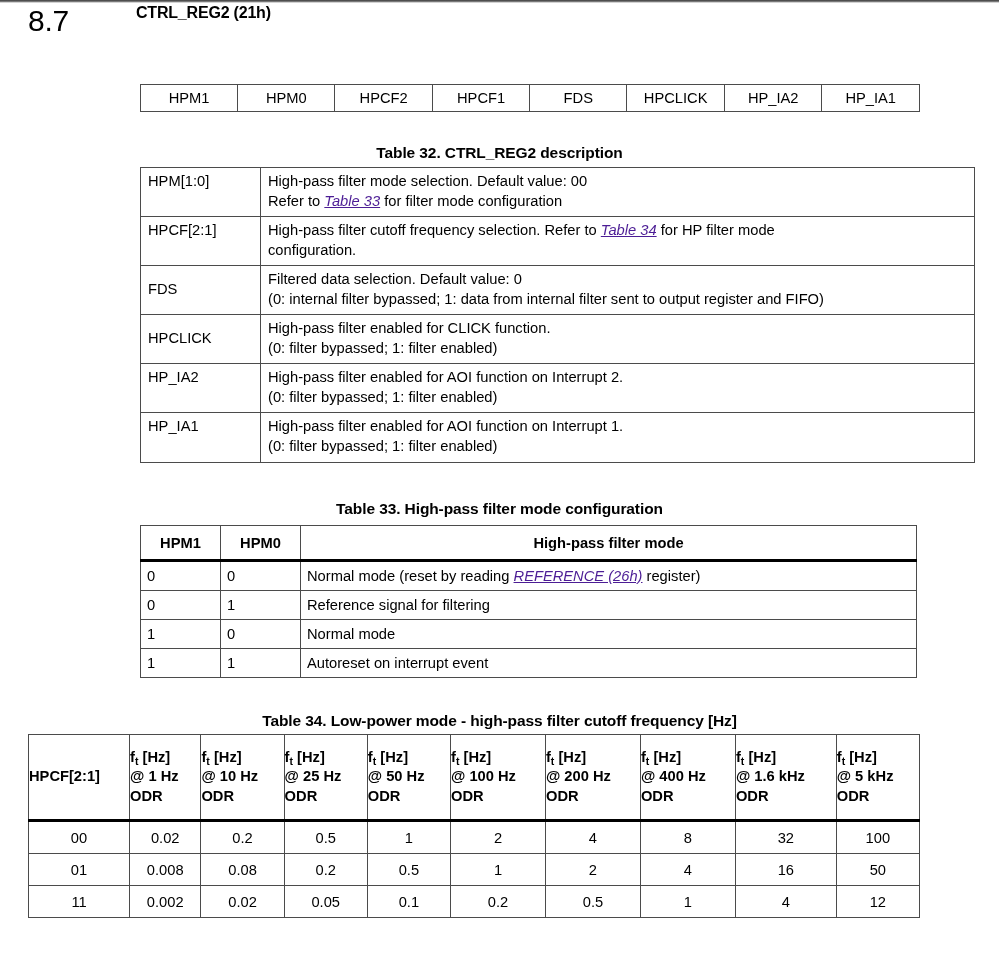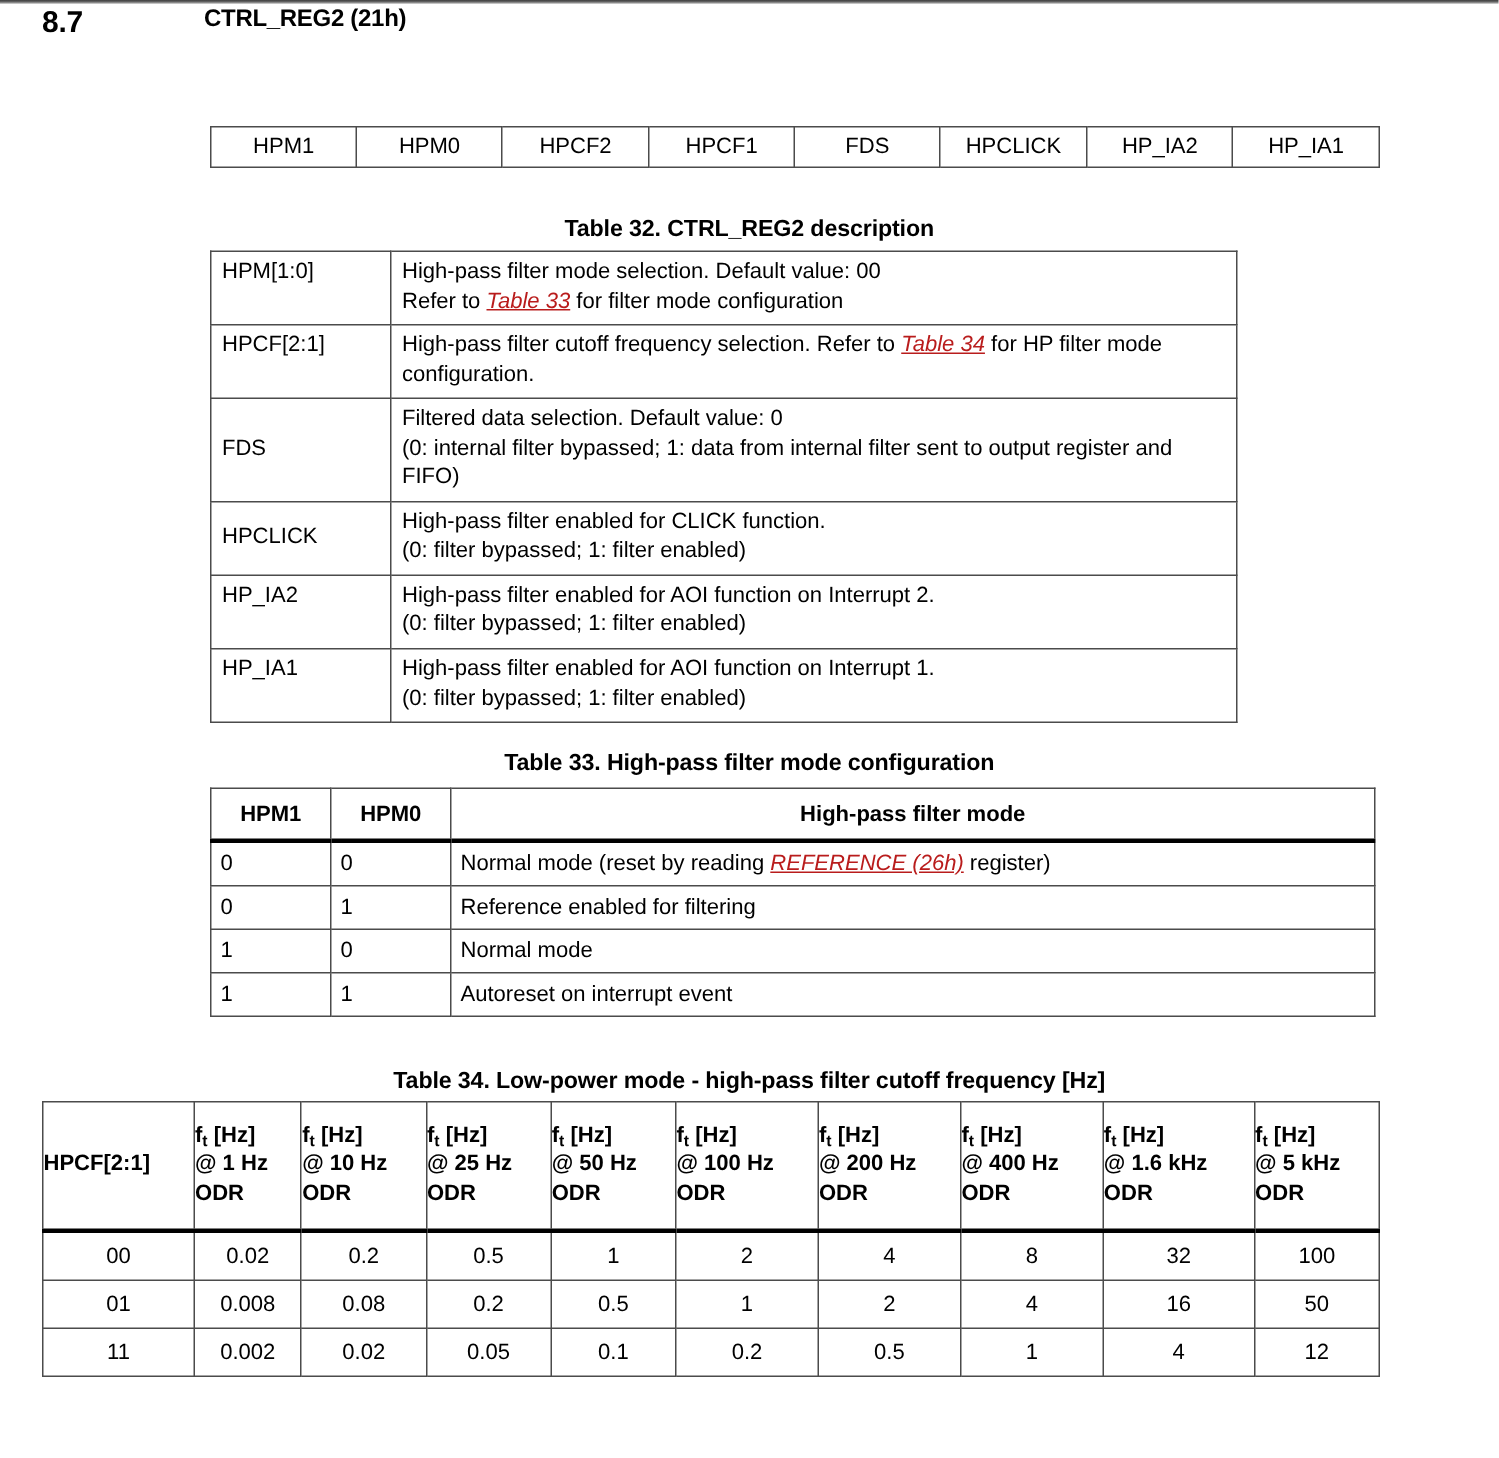--- a/index.html
+++ b/index.html
@@ -28,22 +28,22 @@
     position: absolute;
     top: 4px;
     left: 0;
     width: 999px;
     height: 30px;
   }
   .section-num {
     position: absolute;
     left: 28px;
     top: 0;
-    font-size: 20px;
-    font-weight: bold;
+    font-size: 30px;
+    font-weight: normal;
     letter-spacing: -0.2px;
   }
   .section-title {
     position: absolute;
     left: 136px;
     top: 0;
     font-size: 16px;
     font-weight: bold;
     letter-spacing: -0.2px;
   }
@@ -83,36 +83,36 @@
     height: 26px;
     text-align: center;
     vertical-align: middle;
     width: 97.5px;
   }
 
   
   #tbl32 {
     left: 140px;
     top: 167px;
-    width: 685px;
+    width: 835px;
   }
   #tbl32 td {
     padding: 4px 7px 5px 7px;
     line-height: 1.33;
   }
   #tbl32 td.key {
     width: 105px;
     vertical-align: top;
     white-space: nowrap;
   }
   #tbl32 td.key.mid { vertical-align: middle; }
   #tbl32 td.desc { vertical-align: top; }
   #tbl32 td.desc .l2 { display: block; }
   .lnk {
-    color: #b91c1c;
+    color: #4c1d95;
     font-style: italic;
   }
 
   
   #tbl33 {
     left: 140px;
     top: 525px;
     width: 777px;
   }
   #tbl33 th {
@@ -248,21 +248,21 @@
   </thead>
   <tbody>
     <tr>
       <td>0</td>
       <td>0</td>
       <td><span>Normal mode (reset by reading </span><a class="lnk" href="#">REFERENCE (26h)</a><span> register)</span></td>
     </tr>
     <tr>
       <td>0</td>
       <td>1</td>
-      <td>Reference enabled for filtering</td>
+      <td>Reference signal for filtering</td>
     </tr>
     <tr>
       <td>1</td>
       <td>0</td>
       <td>Normal mode</td>
     </tr>
     <tr>
       <td>1</td>
       <td>1</td>
       <td>Autoreset on interrupt event</td>

